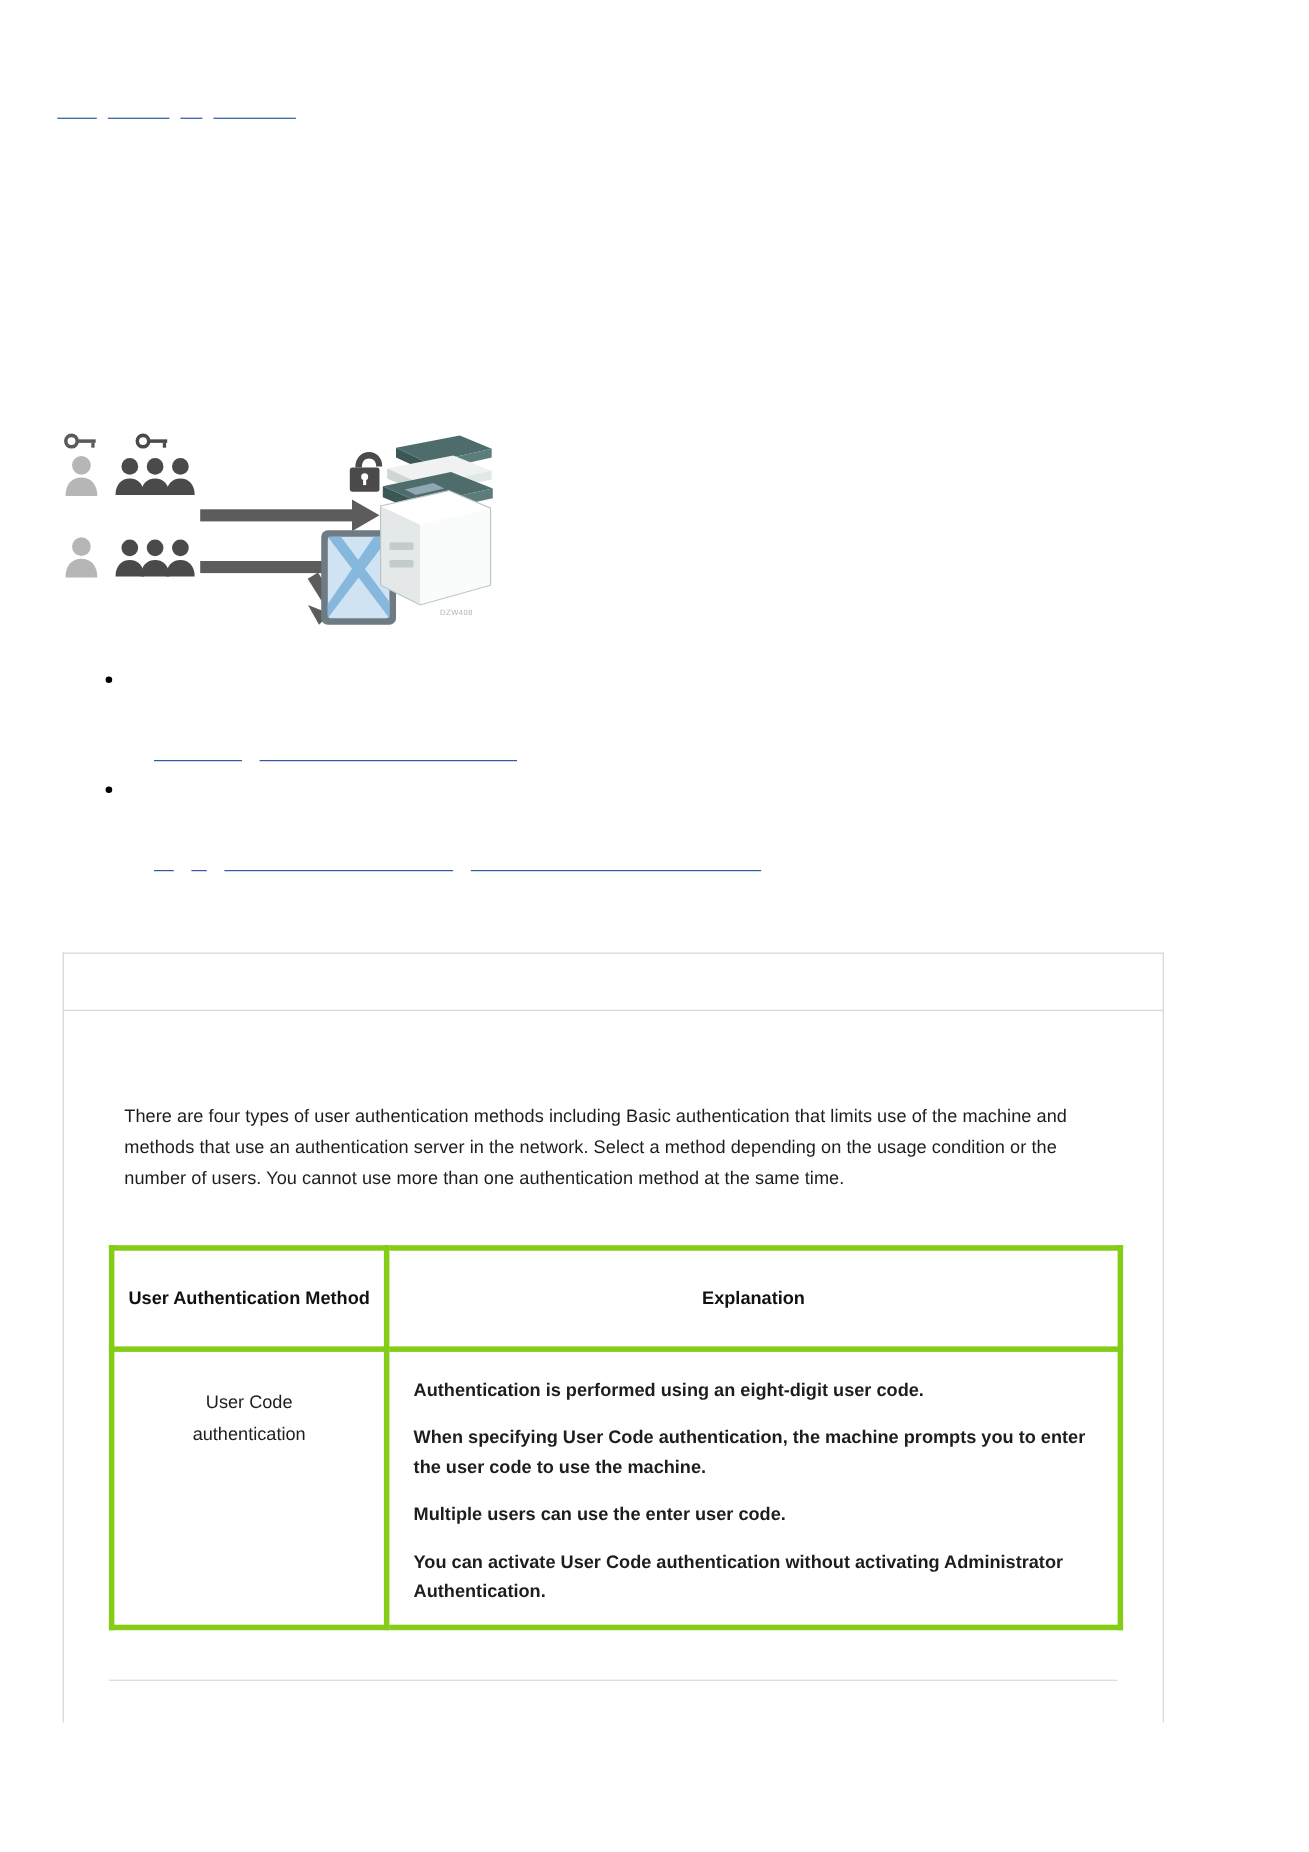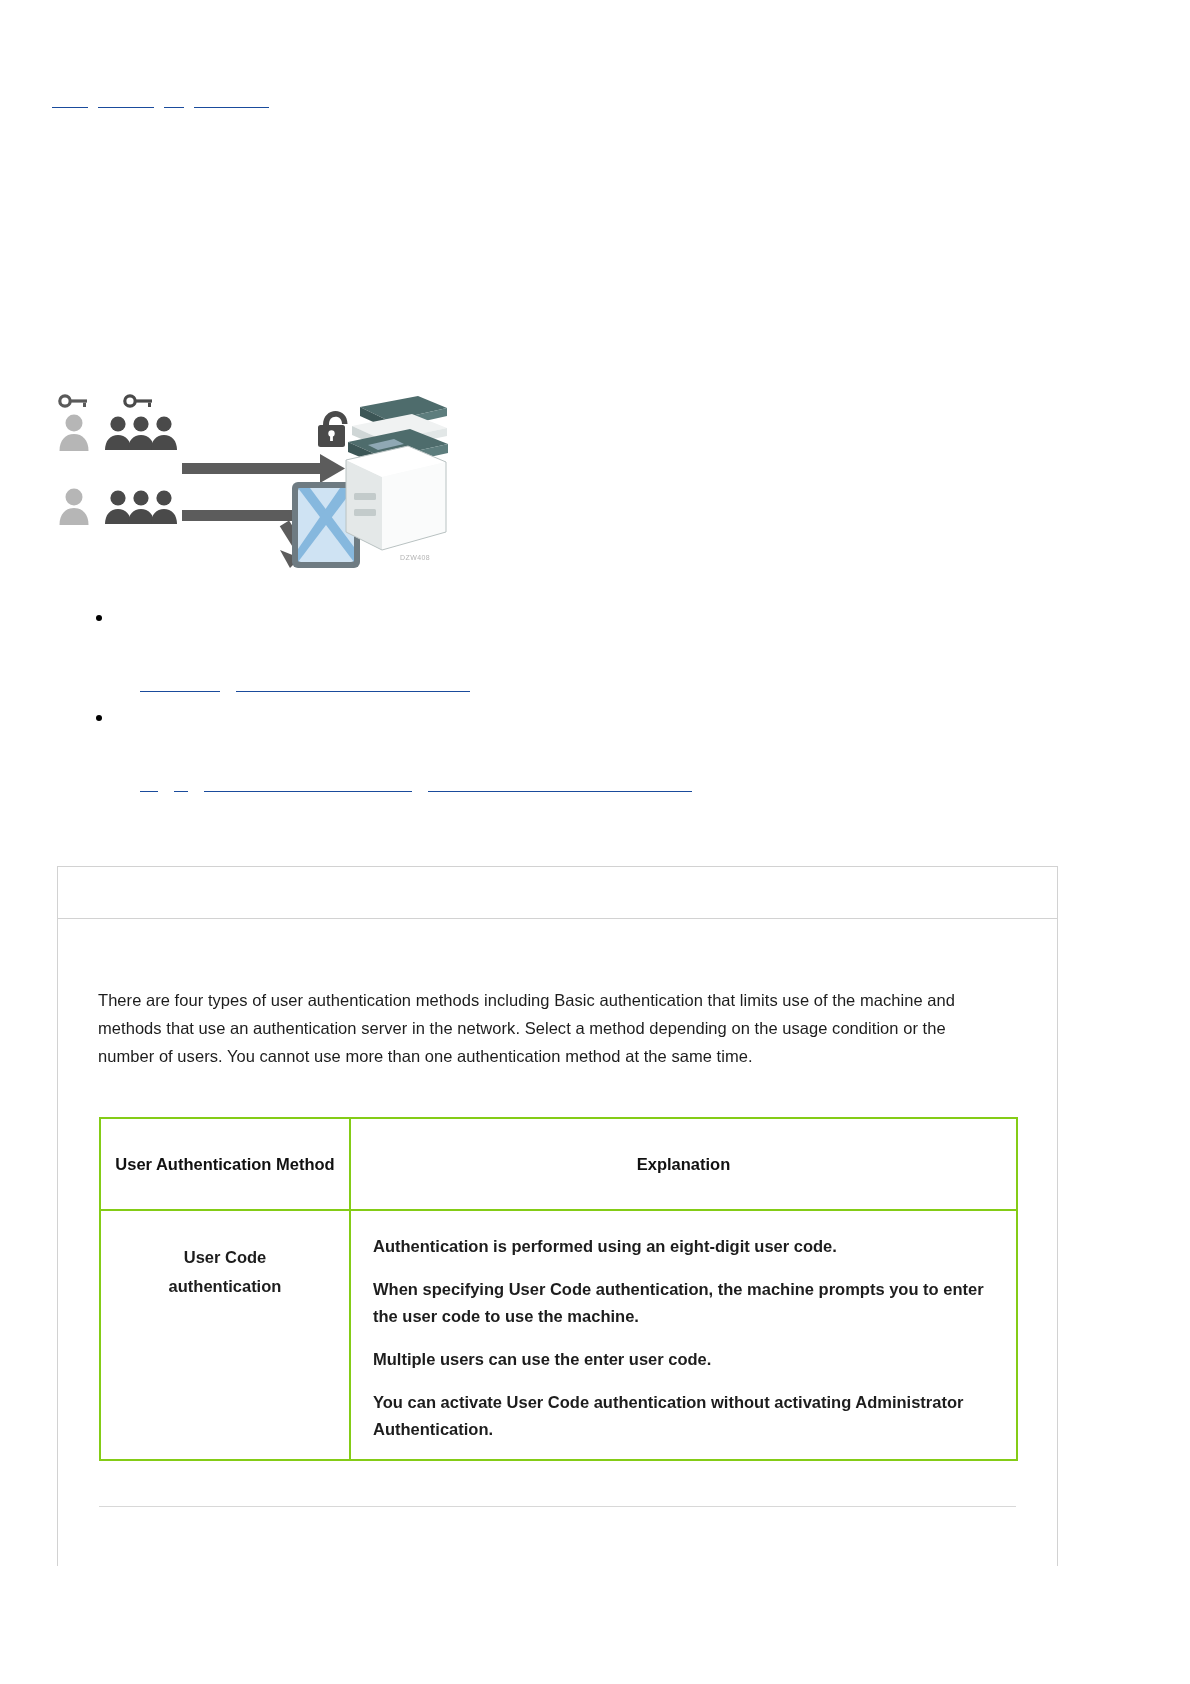--- a/index.html
+++ b/index.html
@@ -129,38 +129,38 @@
   .panel-header {
     height: 52px;
     border-bottom: 1px solid #d2d2d2;
     box-sizing: border-box;
   }
   .panel-body {
     padding: 0;
   }
 
   .intro {
-    margin: 1px;
+    margin: 16px;
     padding: 66px 68px 0 39px;
     font-size: 16.5px;
     line-height: 28px;
     color: #1d1d1d;
     letter-spacing: 0.05px;
   }
 
   
   .auth-table {
     border-collapse: collapse;
     margin: 47px 0 0 41px;
     width: 917px;
     table-layout: fixed;
   }
   .auth-table th,
   .auth-table td {
-    border: 2px solid #84cc16;
+    border: 5px solid #84cc16;
     vertical-align: middle;
     box-sizing: border-box;
   }
   .auth-table col.c1 { width: 250px; }
   .auth-table col.c2 { width: 667px; }
 
   .auth-table thead th {
     font-size: 16.5px;
     font-weight: bold;
     text-align: center;
@@ -183,21 +183,20 @@
     line-height: 27px;
     vertical-align: top;
     color: #1d1d1d;
   }
   .auth-table tbody td.explain p {
     margin: 16px 0 0 0;
     font-weight: bold;
   }
   .auth-table tbody td.method .m-line {
     display: block;
-    font-weight: bold;
   }
   .method-pad { padding-top: 16px; }
 
   .panel-rule {
     margin: 45px 41px 0 41px;
     height: 1px;
     background: #d8d8d8;
   }
 </style>
 </head>

